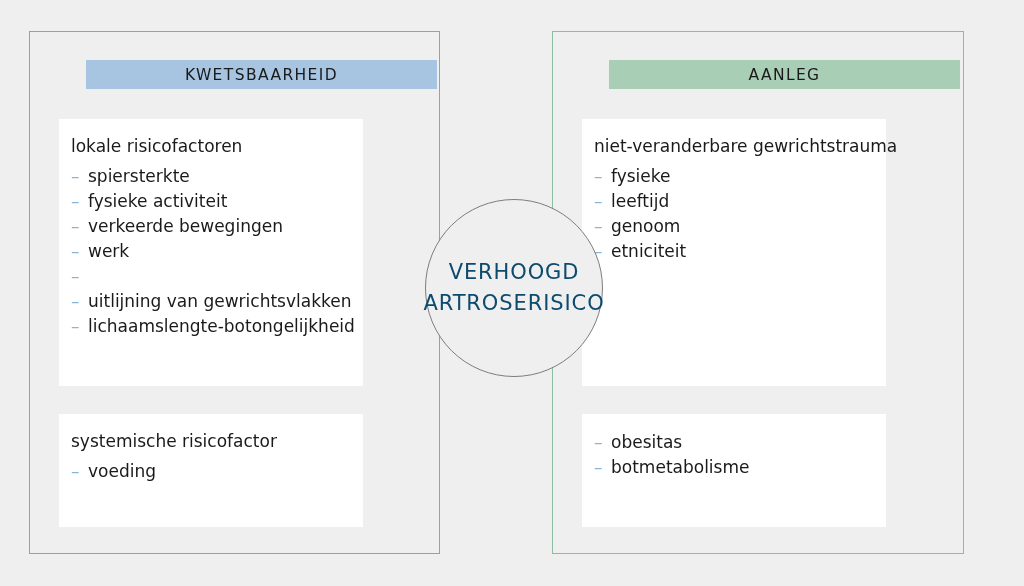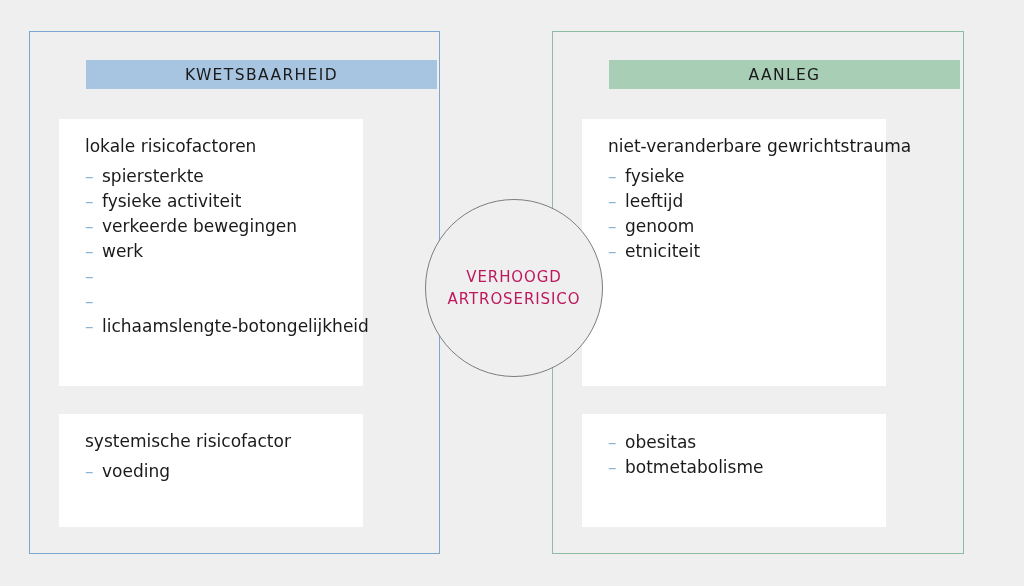--- a/index.html
+++ b/index.html
@@ -63,21 +63,21 @@
   .panel.left .panel-header  { background: #a7c4e1; }
   .panel.right .panel-header { background: #a9ceb6; }
 
   
   .card {
     position: absolute;
     left: 29px;
     width: 304px;
     background: #ffffff;
     box-sizing: border-box;
-    padding: 16px 0 0 26px;
+    padding: 16px 0 0 12px;
   }
   .card.top {
     top: 87px;
     height: 267px;
   }
   .card.bottom {
     top: 382px;
     height: 113px;
   }
 
@@ -123,23 +123,23 @@
     border-radius: 50%;
     border: 1.4px solid #7d7d7d;
     background: #efefef;
     display: flex;
     flex-direction: column;
     align-items: center;
     justify-content: center;
     z-index: 5;
   }
   .center-circle .line {
-    font-size: 15px;
+    font-size: 21px;
     letter-spacing: 0.9px;
-    color: #be185d;
+    color: #0c4a6e;
     line-height: 1.5;
     text-align: right;
     white-space: nowrap;
   }
 </style>
 </head>
 <body>
 
 <div id="diagram">
 
@@ -166,20 +166,21 @@
         </li>
         <li>
           <span class="dash">–</span>
           <span>werk</span>
         </li>
         <li>
           <span class="dash">–</span>
         </li>
         <li>
           <span class="dash">–</span>
+          <span>uitlijning van gewrichtsvlakken</span>
         </li>
         <li>
           <span class="dash">–</span>
           <span>lichaamslengte-botongelijkheid</span>
         </li>
       </ul>
     </div>
 
     <div class="card bottom">
       <p class="card-heading">systemische risicofactor</p>

